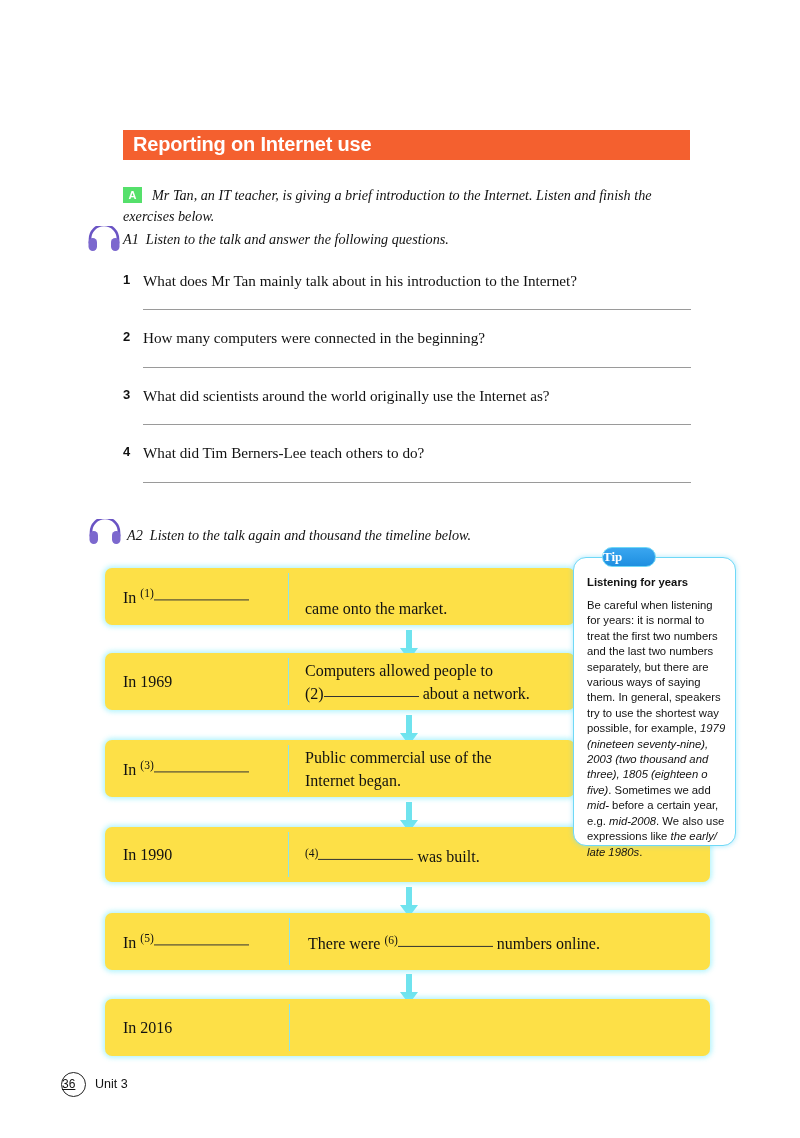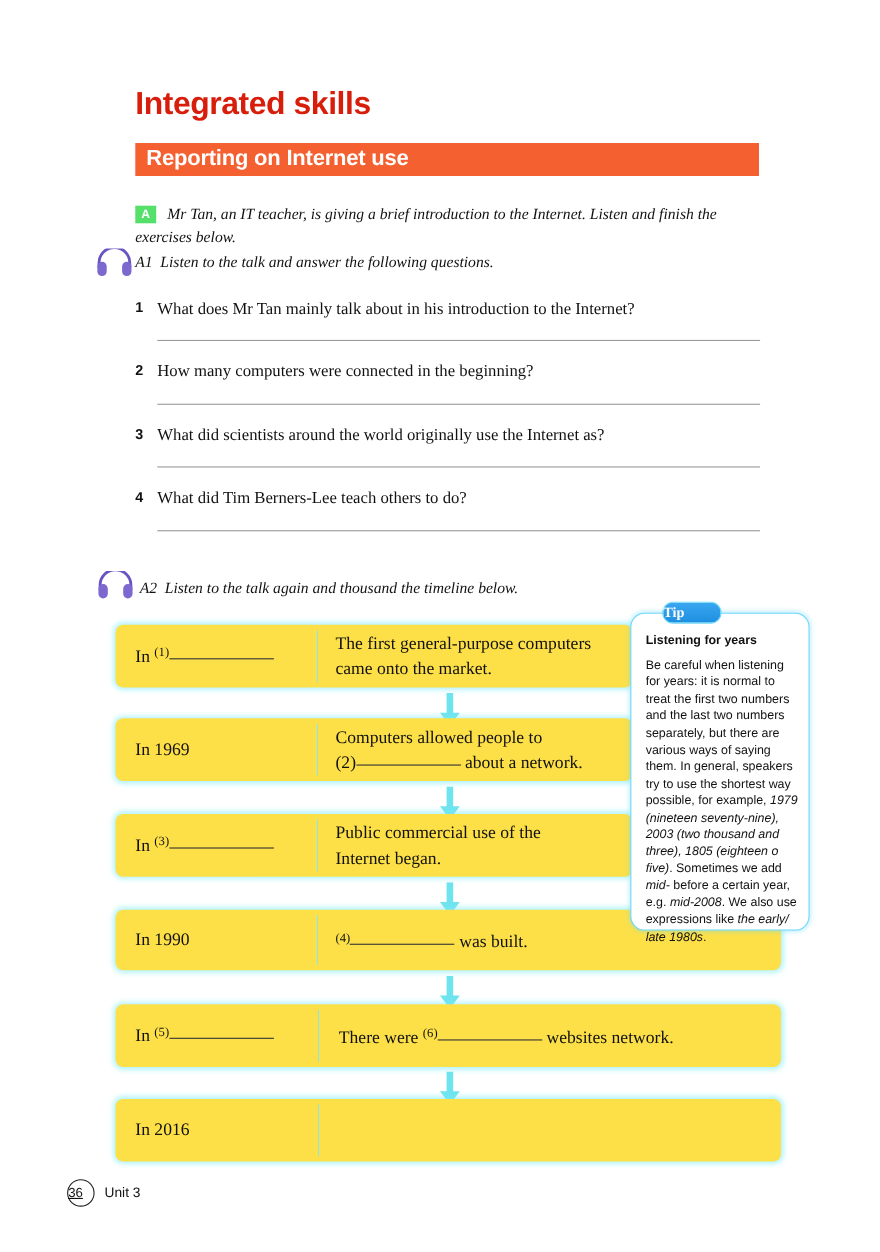--- a/index.html
+++ b/index.html
@@ -254,21 +254,20 @@
     font-family: "Liberation Sans", sans-serif;
     font-size: 12.5px;
     color: #111;
   }
 </style>
 </head>
 <body>
 
 <div class="page">
 
-  <div class="main-title">Integrated skills</div>
 
   <div class="section-banner">
     <span class="section-banner-label">Reporting on Internet use</span>
   </div>
 
   <div class="intro-block">
     <span class="badge-a">A</span><span>Mr Tan, an IT teacher, is giving a brief introduction to the Internet. Listen and finish the exercises below.</span>
   </div>
 
   <div class="headphone" style="left:87px; top:226px;">
@@ -319,21 +318,21 @@
     <span class="task-code">A2</span><span>Listen to the talk again and thousand the timeline below.</span>
   </div>
 
   <div class="tl-row" style="left:105px; top:568px; width:470px; height:57px;">
     <div class="tl-divider" style="left:183px;"></div>
     <div class="tl-left">
       <span>In</span>
       <sup>(1)</sup><span class="blank b-med"></span>
     </div>
     <div class="tl-right" style="left:200px;">
-      <span>The first general-purpose computers</span><br>
+      <br>
       <span>came onto the market.</span>
     </div>
   </div>
 
   <div class="tl-arrow" style="left:400px; top:630px;">
     <svg viewBox="0 0 18 30" width="18" height="30" aria-hidden="true">
       <polygon points="6,0 12,0 12,18 18,18 9,30 0,18 6,18" fill="#6FE3EE"></polygon>
     </svg>
   </div>
 
@@ -394,21 +393,21 @@
 
   <div class="tl-row" style="left:105px; top:913px; width:605px; height:57px;">
     <div class="tl-divider" style="left:184px;"></div>
     <div class="tl-left">
       <span>In</span>
       <sup>(5)</sup><span class="blank b-med"></span>
     </div>
     <div class="tl-right" style="left:203px;">
       <span>There were</span>
       <sup>(6)</sup><span class="blank b-med"></span>
-      <span>websites network.</span>
+      <span>numbers online.</span>
     </div>
   </div>
 
   <div class="tl-arrow" style="left:400px; top:974px;">
     <svg viewBox="0 0 18 30" width="18" height="30" aria-hidden="true">
       <polygon points="6,0 12,0 12,18 18,18 9,30 0,18 6,18" fill="#6FE3EE"></polygon>
     </svg>
   </div>
 
   <div class="tl-row" style="left:105px; top:999px; width:605px; height:57px;">

